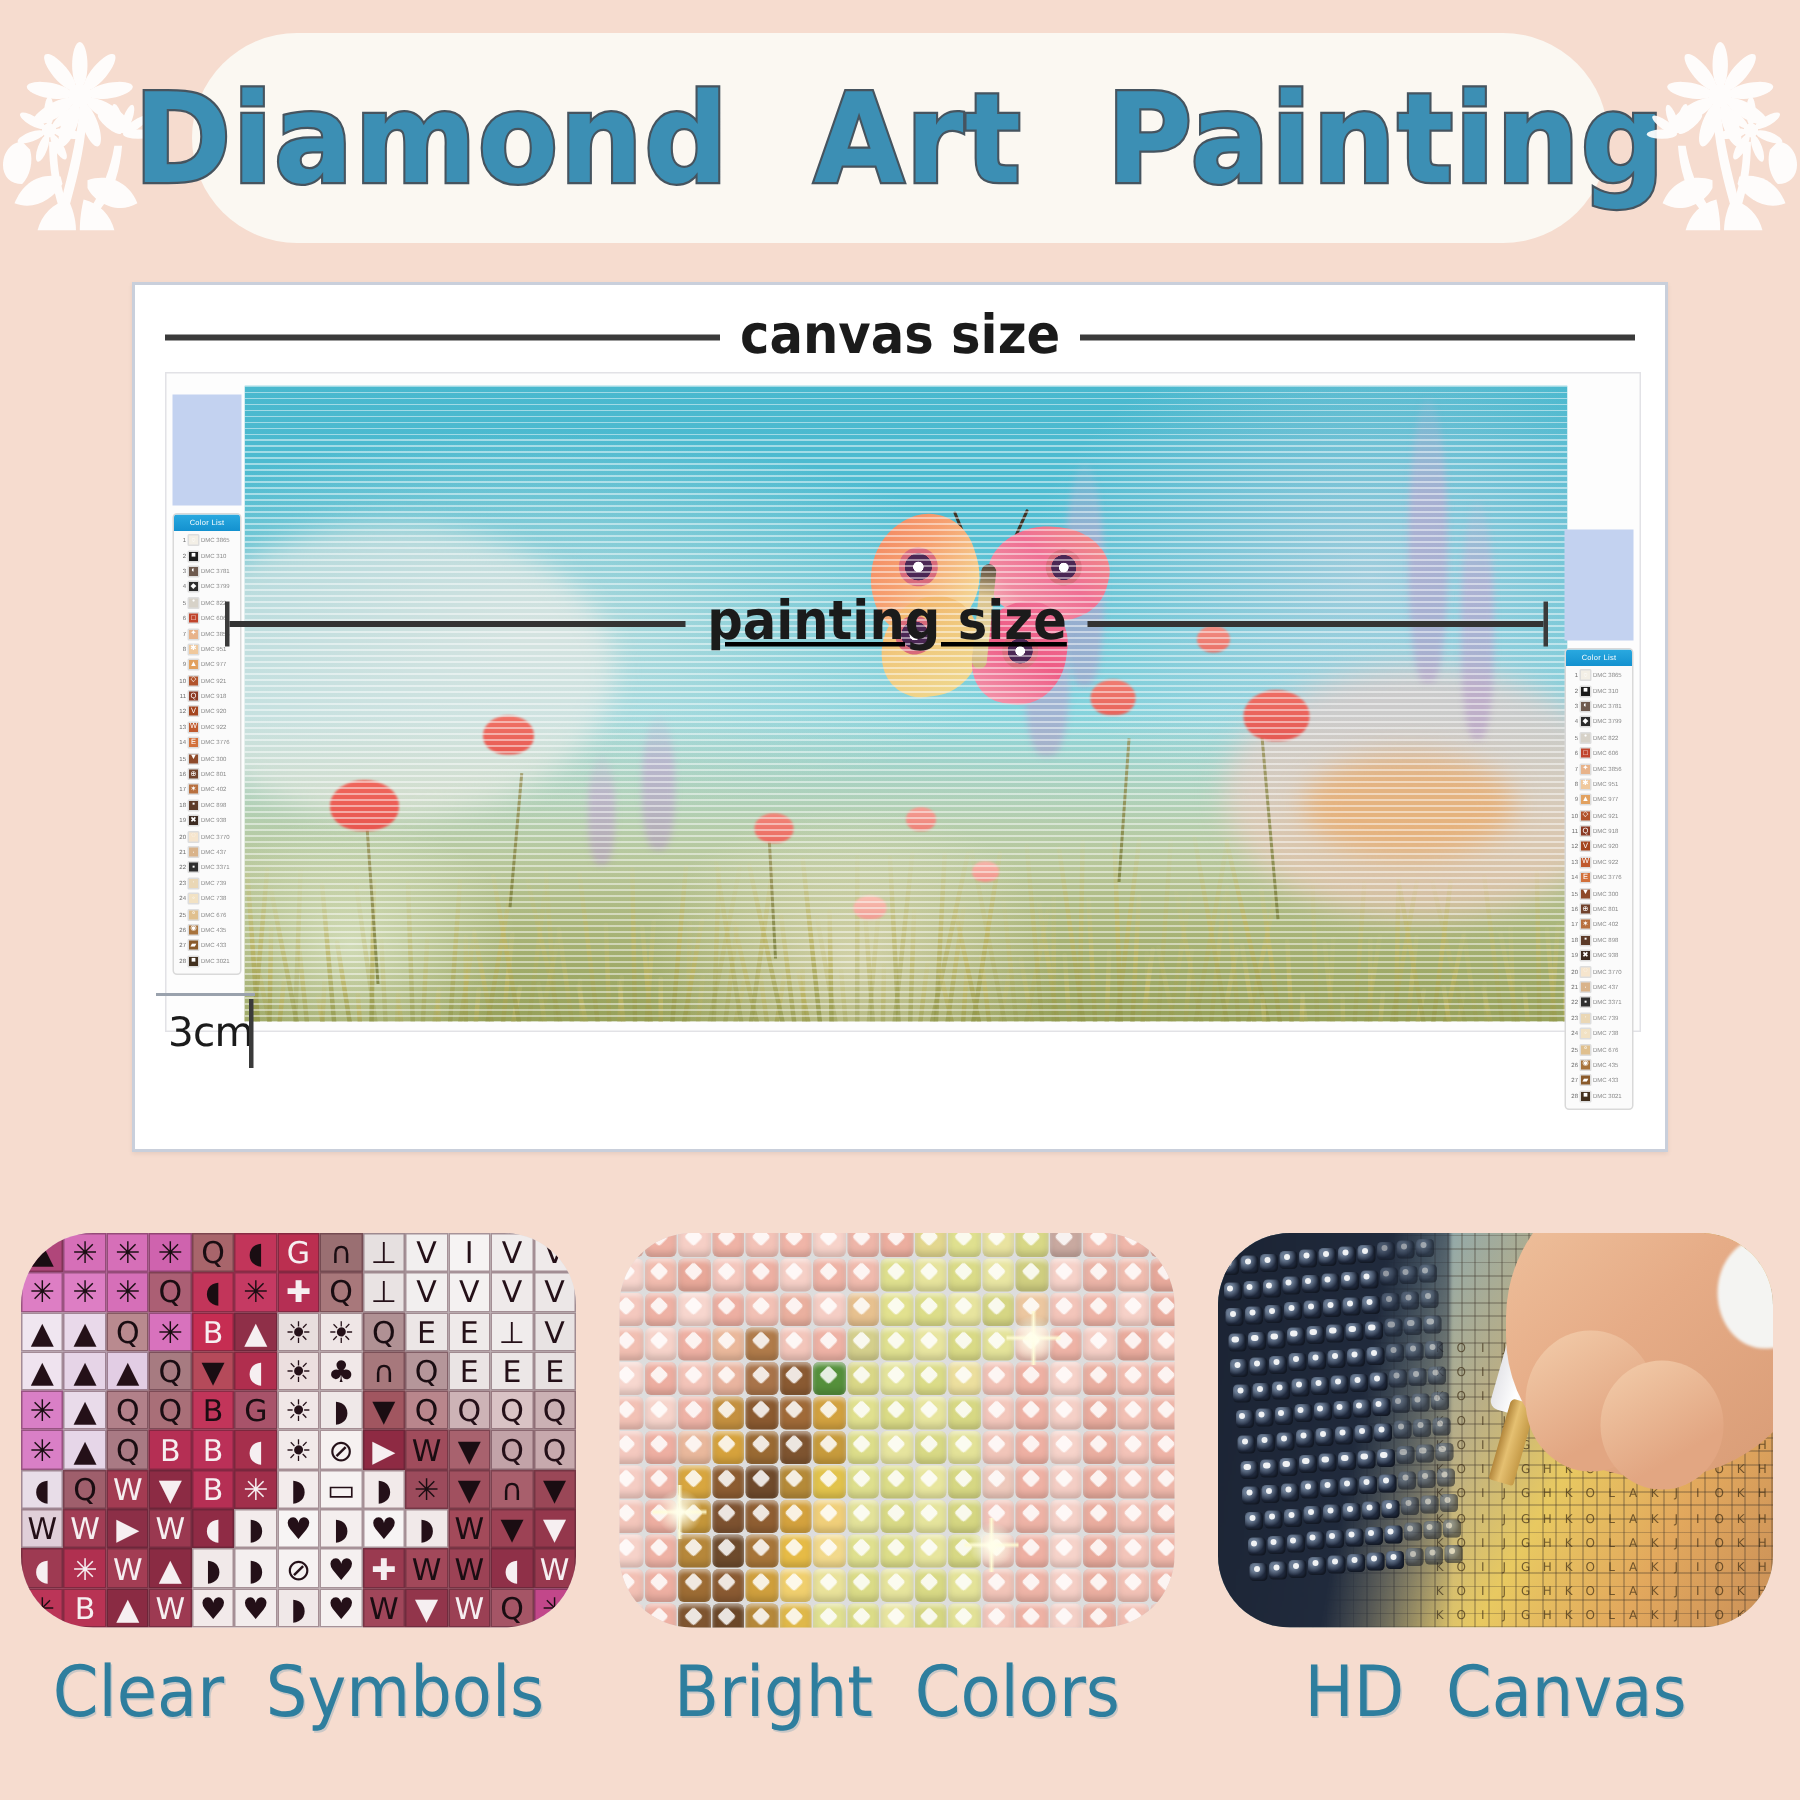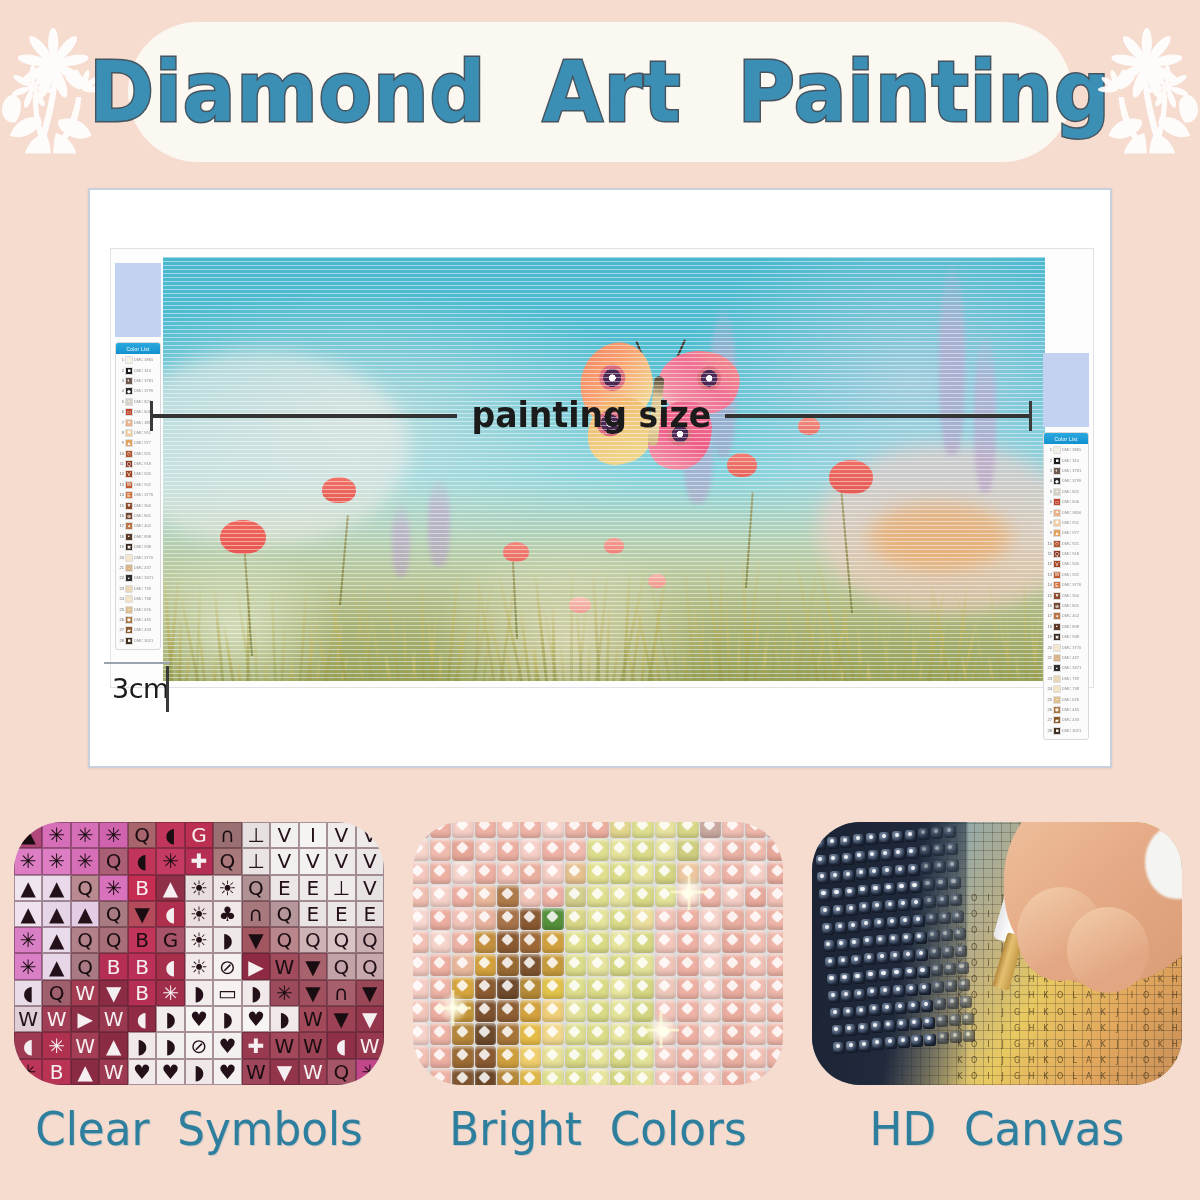--- a/index.html
+++ b/index.html
@@ -155,20 +155,21 @@
     border: 1px solid #e2e2e6;
   }
 
   .painting {
     position: absolute;
     left: 52px;
     top: 8px;
     width: 882px;
     height: 424px;
     overflow: hidden;
+    text-decoration: underline;
   }
 
   
   .sky {
     position: absolute;
     inset: 0;
     background:
       radial-gradient(ellipse 60% 50% at 22% 38%, rgba(245,235,225,0.55) 0%, rgba(245,235,225,0) 62%),
       radial-gradient(ellipse 40% 60% at 85% 30%, rgba(226,214,228,0.5) 0%, rgba(226,214,228,0) 65%),
       linear-gradient(180deg,
@@ -635,20 +636,25 @@
       <path d="M34 82 C26 84 20 90 18 98 L38 98 C38 92 36 86 34 82 Z"></path>
       <path d="M42 82 C50 84 56 90 58 98 L40 98 C40 92 41 86 42 82 Z"></path>
       <path d="M10 52 C4 52 0 58 0 64 C0 70 4 74 10 74 C14 70 16 62 14 56 Z"></path>
     </g>
   </svg>
 </div>
 
 <div class="card">
   <div class="card-inner">
 
+    <div class="dim-row canvas">
+      <div class="dim-line"></div>
+      <div class="dim-label">canvas size</div>
+      <div class="dim-line"></div>
+    </div>
 
     <div class="canvas-sheet">
 
       <div class="legend left">
         <div class="legend-block"></div>
         <div class="legend-panel">
           <div class="legend-head">Color List</div>
           <div class="legend-rows">
               <div class="legend-row">
                 <div class="lr-num">1</div>

